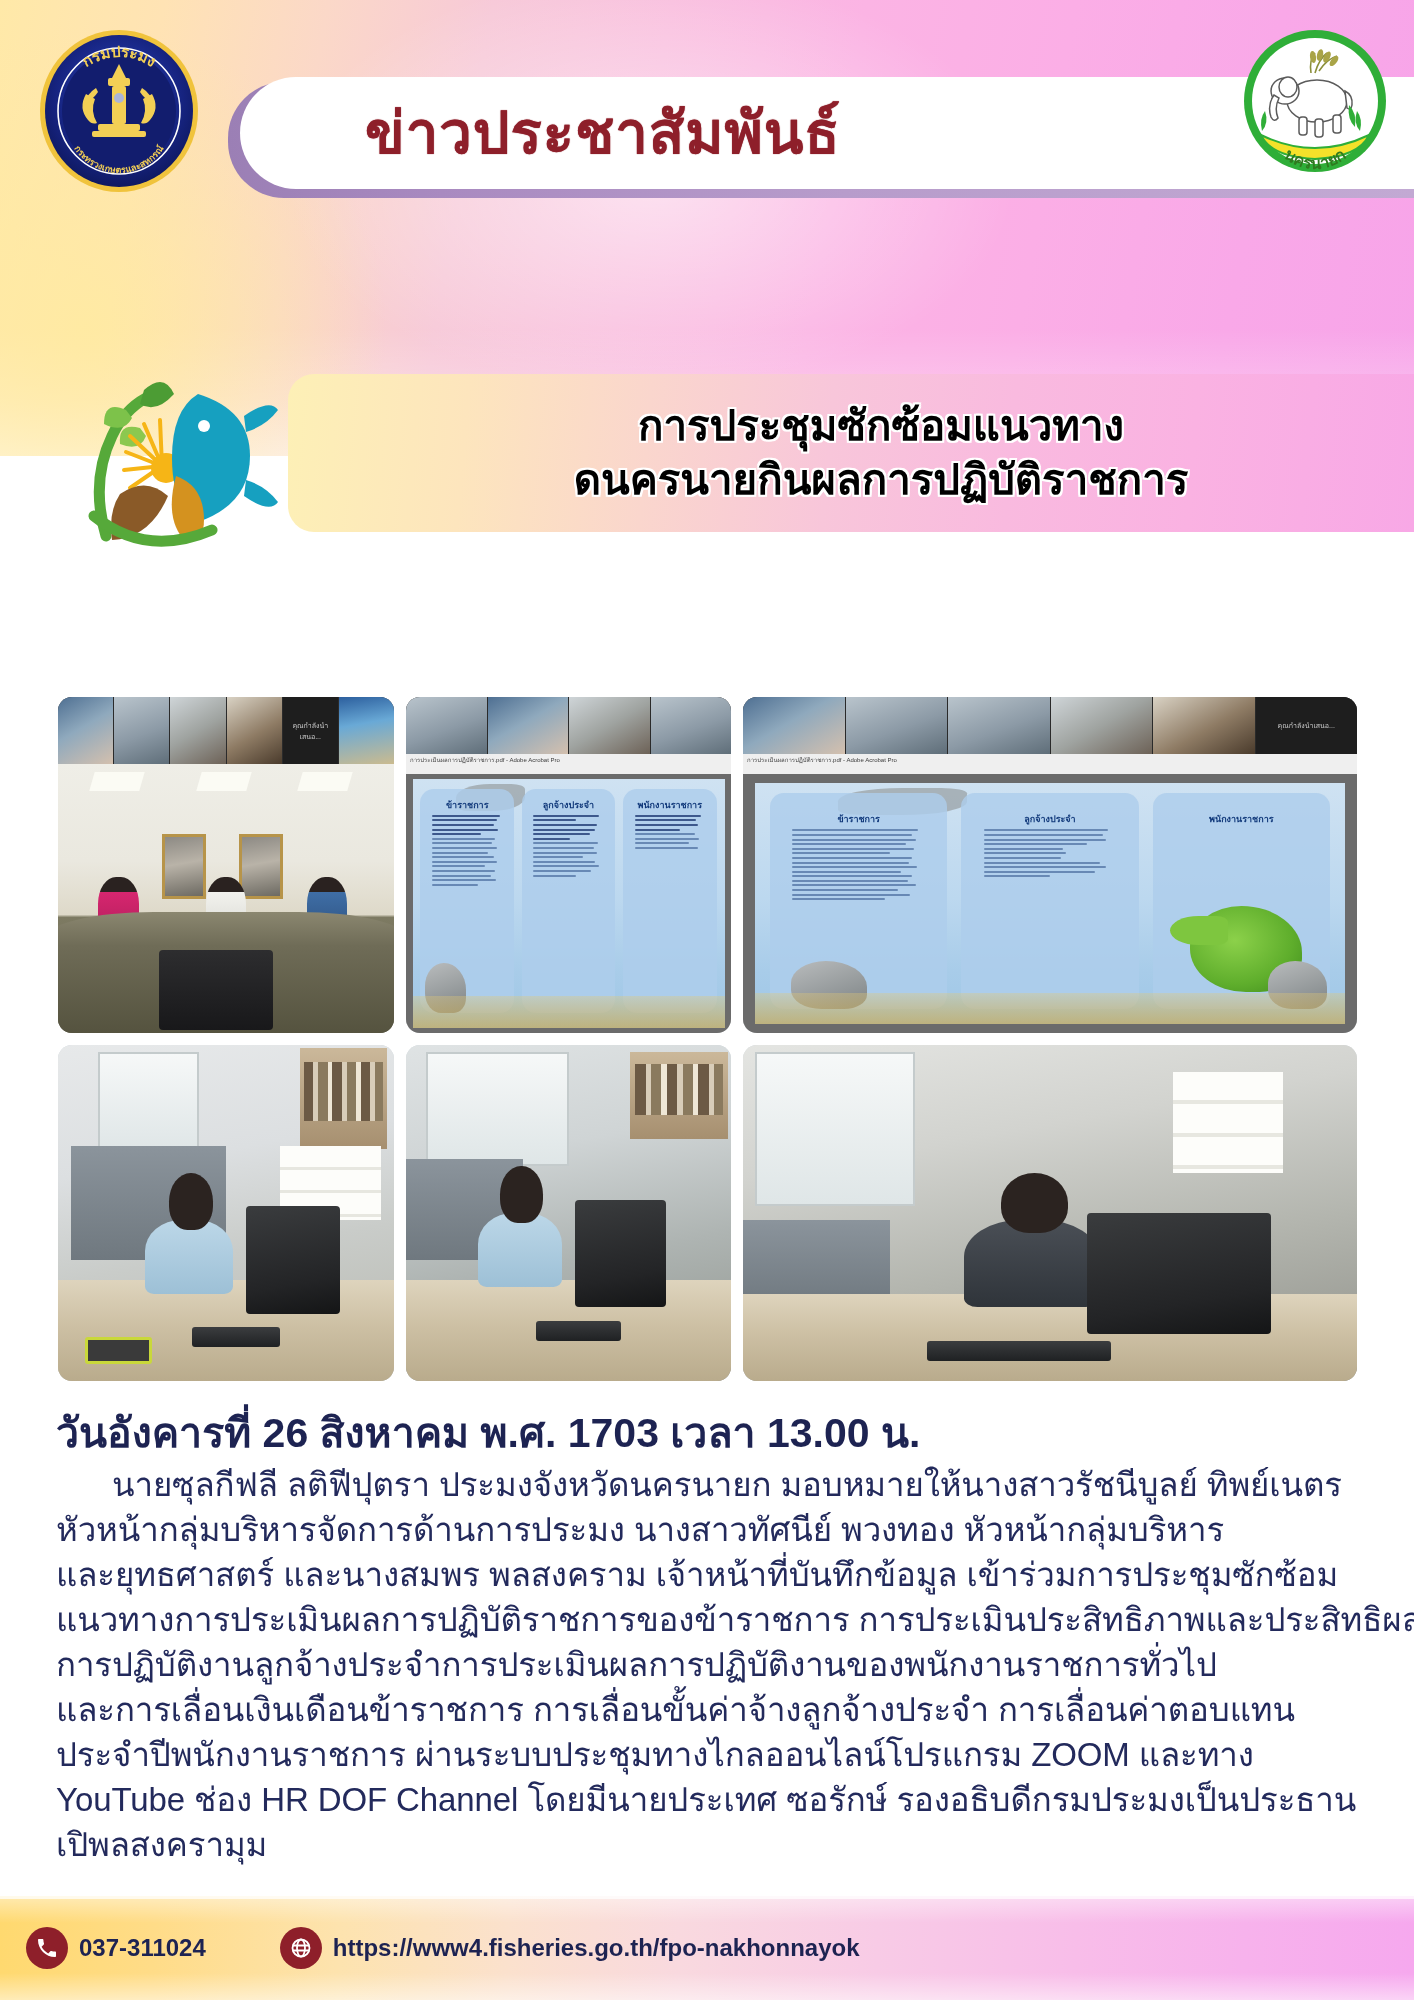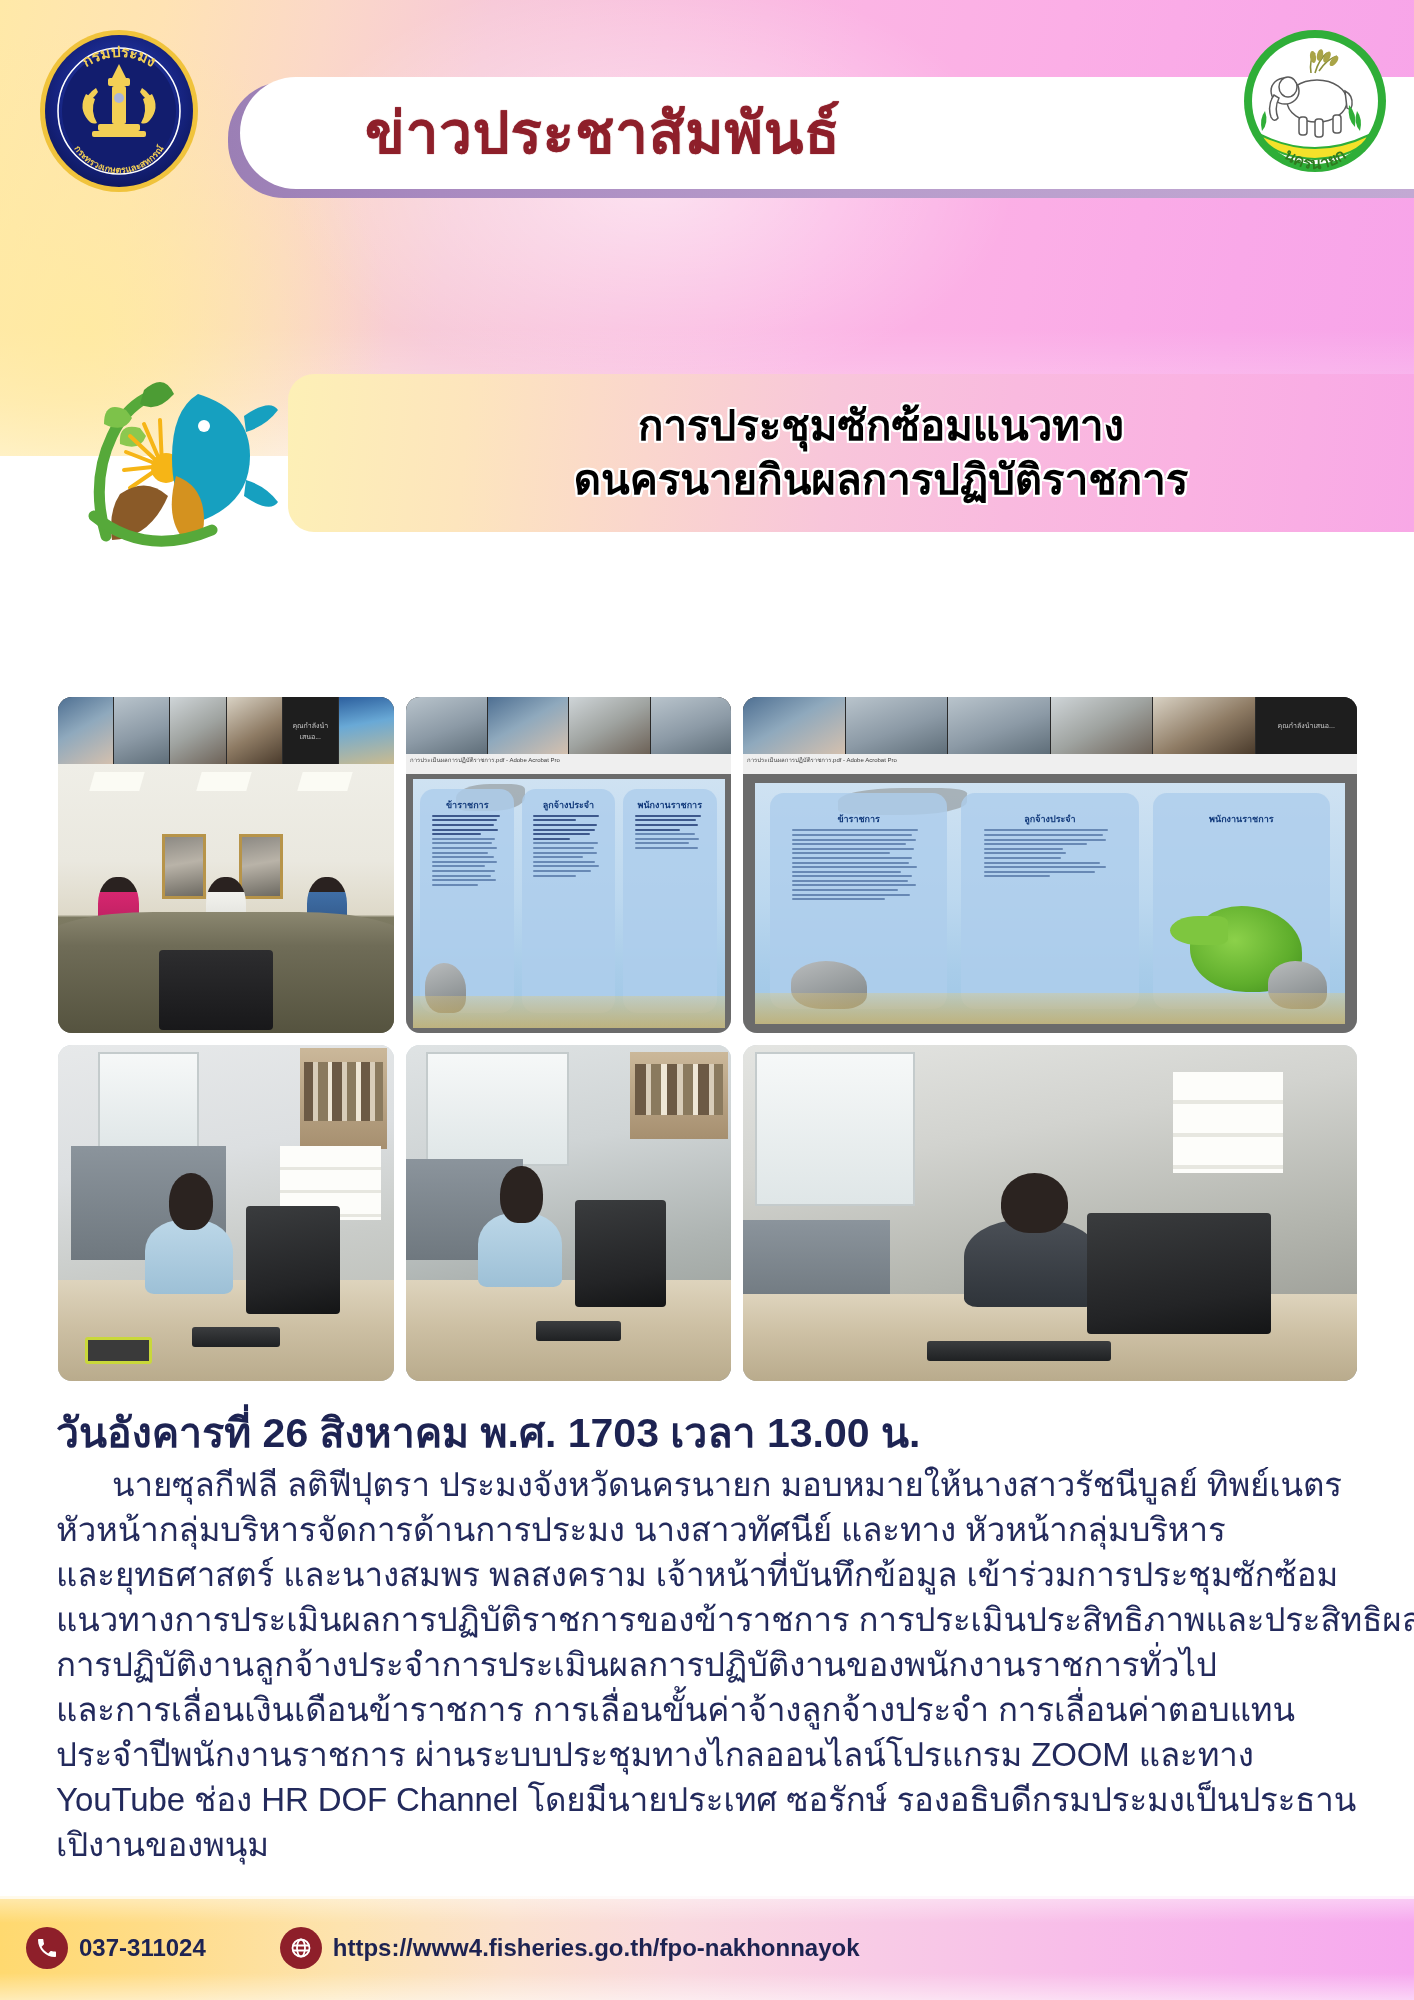--- a/index.html
+++ b/index.html
@@ -792,28 +792,28 @@
         <div class="os-keyboard" style="left:30%; bottom:6%; width:30%"></div>
       </div>
     </div>
 
   </div>
 
   <div class="date-line">วันอังคารที่ 26 สิงหาคม พ.ศ. 1703 เวลา 13.00 น.</div>
 
   <div class="body-copy">
     <div class="body-line indent">นายซุลกีฟลี ลติฟีปุตรา ประมงจังหวัดนครนายก มอบหมายให้นางสาวรัชนีบูลย์ ทิพย์เนตร</div>
-    <div class="body-line">หัวหน้ากลุ่มบริหารจัดการด้านการประมง นางสาวทัศนีย์  และทาง หัวหน้ากลุ่มบริหาร</div>
+    <div class="body-line">หัวหน้ากลุ่มบริหารจัดการด้านการประมง นางสาวทัศนีย์  พวงทอง หัวหน้ากลุ่มบริหาร</div>
     <div class="body-line">และยุทธศาสตร์ และนางสมพร  พลสงคราม เจ้าหน้าที่บันทึกข้อมูล เข้าร่วมการประชุมซักซ้อม</div>
     <div class="body-line">แนวทางการประเมินผลการปฏิบัติราชการของข้าราชการ การประเมินประสิทธิภาพและประสิทธิผล</div>
     <div class="body-line">การปฏิบัติงานลูกจ้างประจำการประเมินผลการปฏิบัติงานของพนักงานราชการทั่วไป</div>
     <div class="body-line">และการเลื่อนเงินเดือนข้าราชการ การเลื่อนขั้นค่าจ้างลูกจ้างประจำ การเลื่อนค่าตอบแทน</div>
     <div class="body-line">ประจำปีพนักงานราชการ ผ่านระบบประชุมทางไกลออนไลน์โปรแกรม ZOOM และทาง</div>
     <div class="body-line">YouTube ช่อง HR DOF Channel โดยมีนายประเทศ ซอรักษ์ รองอธิบดีกรมประมงเป็นประธาน</div>
-    <div class="body-line">เปิงานของพนุม</div>
+    <div class="body-line">เปิพลสงครามุม</div>
   </div>
 
   <div class="footer">
 
     <div class="f-item">
       <span class="f-icon">
         <svg viewBox="0 0 24 24" width="24" height="24" fill="#ffffff" aria-hidden="true">
           <path d="M6.6 10.8c1.4 2.8 3.8 5.2 6.6 6.6l2.2-2.2c.3-.3.7-.4 1-.2 1.2.4 2.4.6 3.6.6.6 0 1 .4 1 1V20c0 .6-.4 1-1 1C10.6 21 3 13.4 3 4c0-.6.4-1 1-1h3.4c.6 0 1 .4 1 1 0 1.3.2 2.5.6 3.6.1.4 0 .8-.2 1l-2.2 2.2z"></path>
         </svg>
       </span>

